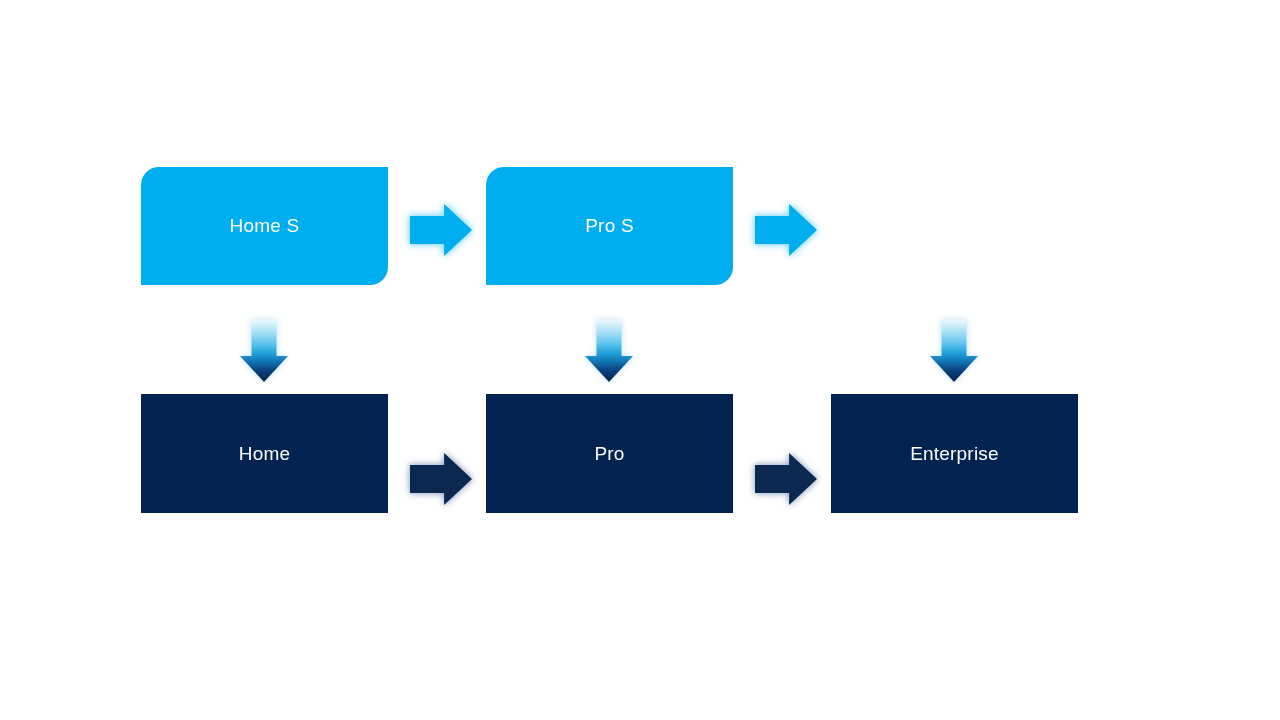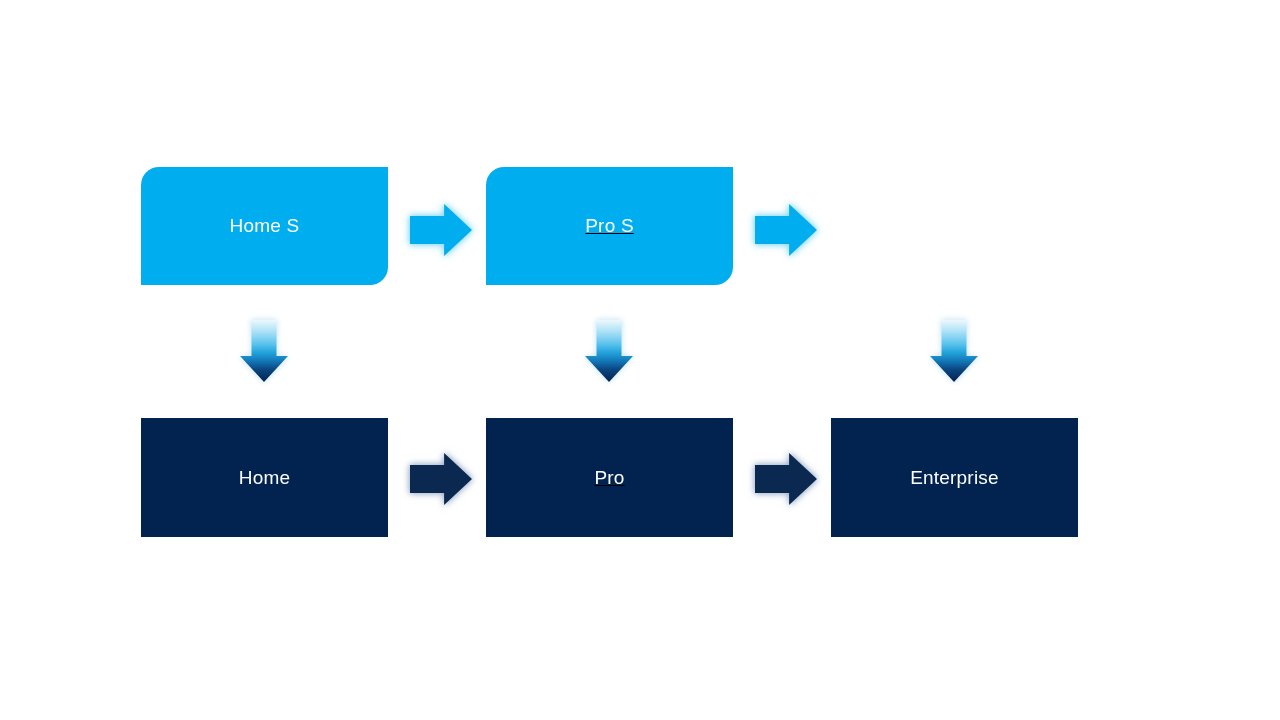--- a/index.html
+++ b/index.html
@@ -25,25 +25,25 @@
     justify-content: center;
   }
   .box.top {
     height: 118px;
     top: 167px;
     background: var(--light-blue, #00AEEF);
     border-radius: 18px 0 18px 0; 
   }
   .box.bottom {
     height: 119px;
-    top: 418px;
+    top: 394px;
     background: var(--dark-navy, #02234F);
   }
   .col1 { left: 141px; }
-  .col2 { left: 486px; text-decoration: underline; }
+  .col2 { left: 486px; }
   .col3 { left: 831px; }
 
   .box .label {
     color: var(--label-text, #ffffff);
     font-size: 19px;
     font-weight: 400;
     letter-spacing: 0.2px;
     white-space: nowrap;
   }
 

